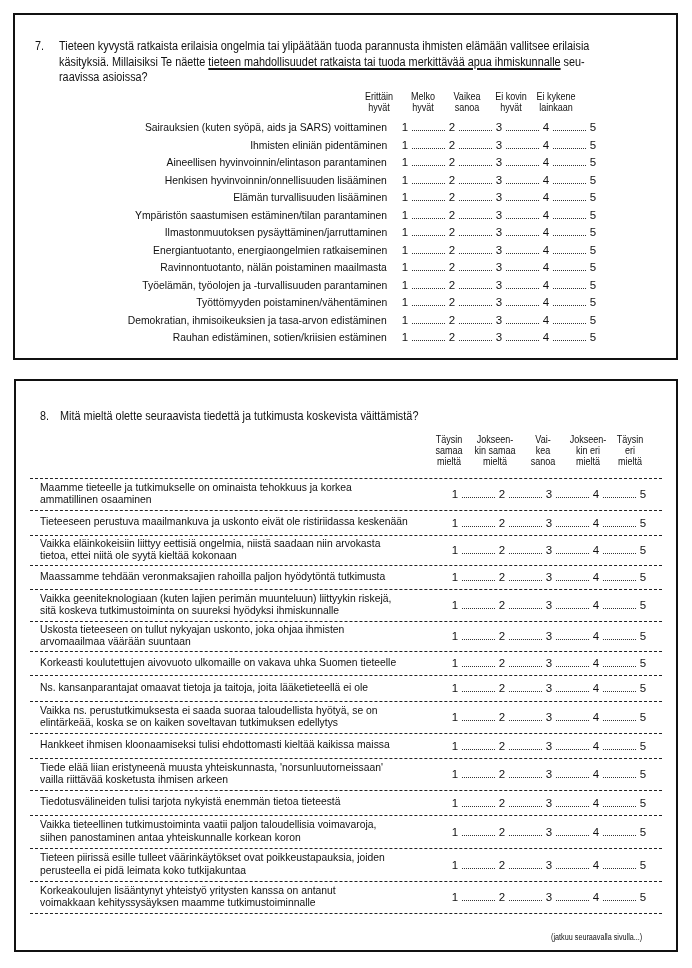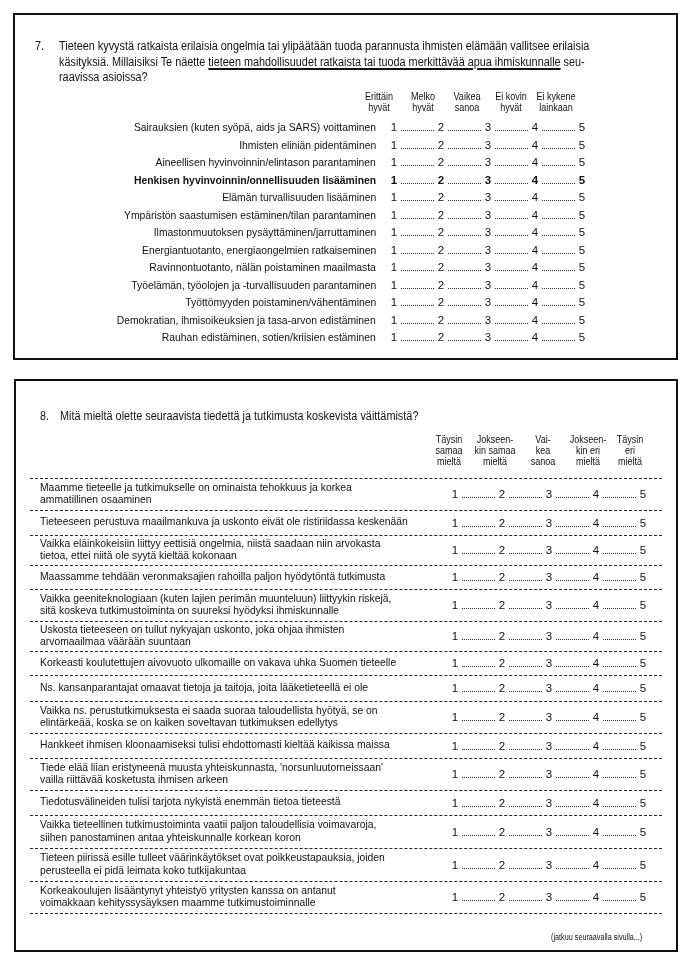--- a/index.html
+++ b/index.html
@@ -15,21 +15,21 @@
   #q8 { left: 14px; top: 379px; width: 664px; height: 573px; }
 
   .qnum { position: absolute; font-size: 12.5px; transform: scaleX(0.86); transform-origin: left top; }
   .qtext { position: absolute; font-size: 12.5px; line-height: 15.5px; transform-origin: left top; }
   .ul { text-decoration: underline; text-decoration-thickness: 1.5px; text-underline-offset: 2px; }
 
   .colhead { position: absolute; font-size: 10.5px; line-height: 11px; text-align: center; }
   .colhead span { display: block; }
 
   
-  .q7-row { position: absolute; left: 0; height: 17px; width: 100%; font-size: 11.5px; }
+  .q7-row { position: absolute; left: 11px; height: 17px; width: 100%; font-size: 11.5px; }
   .q7-label { position: absolute; right: 300px; white-space: nowrap; transform: scaleX(0.9); transform-origin: right center; }
   .scale { position: absolute; display: flex; align-items: baseline; font-size: 11.5px; white-space: nowrap; }
   .scale .num { display: inline-block; width: 8px; text-align: center; }
   .scale .dots { display: inline-block; border-bottom: 1px dotted #333; height: 8px; margin: 0 3px; }
 
   
   .q8-sep { position: absolute; left: 14px; width: 632px; border-top: 1.3px dashed #222; height: 0; }
   .q8-label { position: absolute; left: 24px; width: 400px; font-size: 11.5px; line-height: 12.5px; transform: scaleX(0.9); transform-origin: left center; white-space: nowrap; }
   .note { position: absolute; right: 34px; bottom: 8px; font-size: 8.5px; transform: scaleX(0.85); transform-origin: right bottom; }
 </style>
@@ -102,21 +102,21 @@
           <span class="dots" style="width: 33px;"></span>
           <span class="num">2</span>
           <span class="dots" style="width: 33px;"></span>
           <span class="num">3</span>
           <span class="dots" style="width: 33px;"></span>
           <span class="num">4</span>
           <span class="dots" style="width: 33px;"></span>
           <span class="num">5</span>
         </div>
       </div>
-      <div class="q7-row" style="top: 158.5px; font-weight: bold;">
+      <div class="q7-row" style="top: 158.5px;">
         <span class="q7-label" style="right: 300px;">Henkisen hyvinvoinnin/onnellisuuden lisääminen</span>
         <div class="scale" style="left: 375px; top: 0px;">
           <span class="num">1</span>
           <span class="dots" style="width: 33px;"></span>
           <span class="num">2</span>
           <span class="dots" style="width: 33px;"></span>
           <span class="num">3</span>
           <span class="dots" style="width: 33px;"></span>
           <span class="num">4</span>
           <span class="dots" style="width: 33px;"></span>

